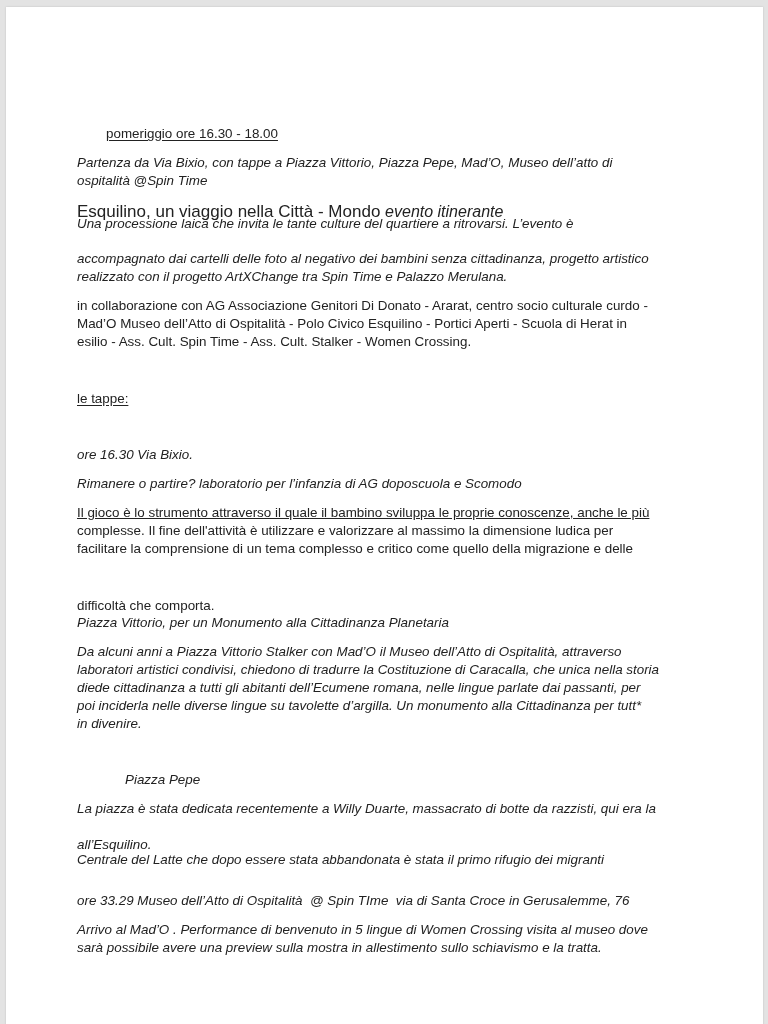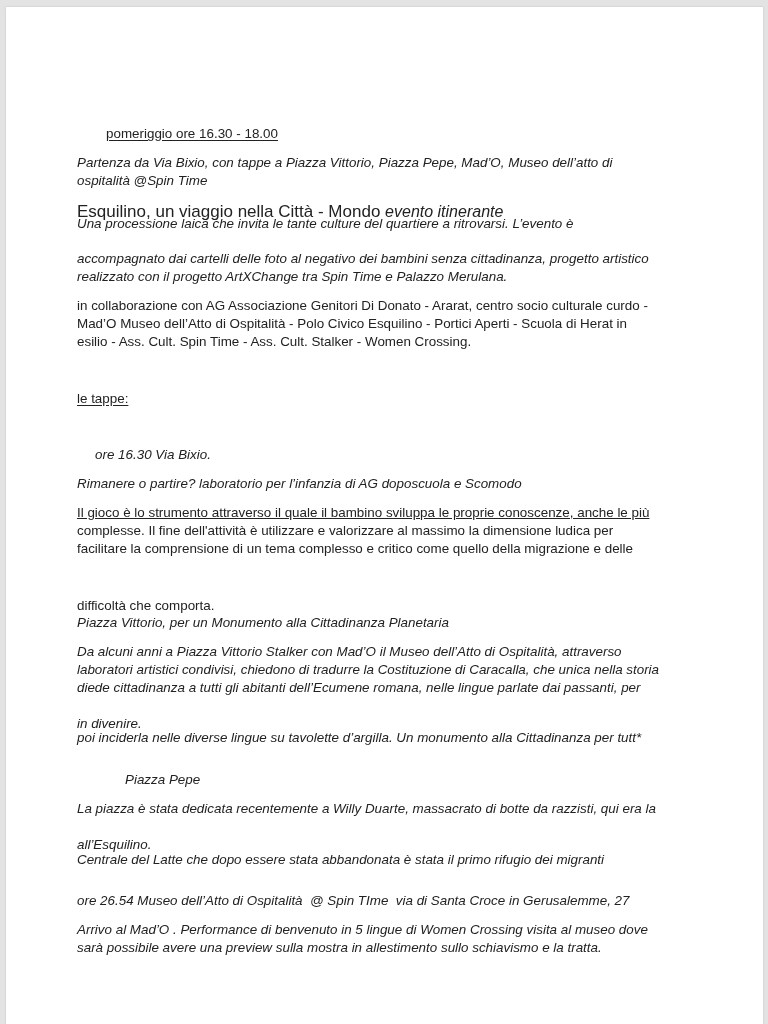--- a/index.html
+++ b/index.html
@@ -58,41 +58,41 @@
     <div class="line it" style="top:208px;">Una processione laica che invita le tante culture del quartiere a ritrovarsi. L’evento è</div>
     <div class="line it" style="top:243px;">accompagnato dai cartelli delle foto al negativo dei bambini senza cittadinanza, progetto artistico</div>
     <div class="line it" style="top:261px;">realizzato con il progetto ArtXChange tra Spin Time e Palazzo Merulana.</div>
 
     <div class="line" style="top:290px;">in collaborazione con AG Associazione Genitori Di Donato - Ararat, centro socio culturale curdo -</div>
     <div class="line" style="top:308px;">Mad’O Museo dell’Atto di Ospitalità - Polo Civico Esquilino - Portici Aperti - Scuola di Herat in</div>
     <div class="line" style="top:326px;">esilio - Ass. Cult. Spin Time - Ass. Cult. Stalker - Women Crossing.</div>
 
     <div class="line ul" style="top:383px;">le tappe:</div>
 
-    <div class="line it" style="top:439px;margin-left:18px;">ore 16.30 Via Bixio.</div>
+    <div class="line it" style="top:439px;">ore 16.30 Via Bixio.</div>
     <div class="line it" style="top:468px;">Rimanere o partire? laboratorio per l’infanzia di AG doposcuola e Scomodo</div>
     <div class="line" style="top:497px;text-decoration:underline;">Il gioco è lo strumento attraverso il quale il bambino sviluppa le proprie conoscenze, anche le più</div>
     <div class="line" style="top:515px;">complesse. Il fine dell'attività è utilizzare e valorizzare al massimo la dimensione ludica per</div>
     <div class="line" style="top:533px;">facilitare la comprensione di un tema complesso e critico come quello della migrazione e delle</div>
     <div class="line" style="top:551px;margin-top:39px;">difficoltà che comporta.</div>
 
     <div class="line it" style="top:607px;">Piazza Vittorio, per un Monumento alla Cittadinanza Planetaria</div>
     <div class="line it" style="top:636px;">Da alcuni anni a Piazza Vittorio Stalker con Mad’O il Museo dell’Atto di Ospitalità, attraverso</div>
     <div class="line it" style="top:654px;">laboratori artistici condivisi, chiedono di tradurre la Costituzione di Caracalla, che unica nella storia</div>
     <div class="line it" style="top:672px;">diede cittadinanza a tutti gli abitanti dell’Ecumene romana, nelle lingue parlate dai passanti, per</div>
-    <div class="line it" style="top:690px;margin-top:32px;">poi inciderla nelle diverse lingue su tavolette d’argilla. Un monumento alla Cittadinanza per tutt*</div>
+    <div class="line it" style="top:690px;">poi inciderla nelle diverse lingue su tavolette d’argilla. Un monumento alla Cittadinanza per tutt*</div>
     <div class="line it" style="top:708px;">in divenire.</div>
 
     <div class="line it" style="top:764px;margin-left:48px;">Piazza Pepe</div>
     <div class="line it" style="top:793px;">La piazza è stata dedicata recentemente a Willy Duarte, massacrato di botte da razzisti, qui era la</div>
     <div class="line it" style="top:811px;margin-top:33px;">Centrale del Latte che dopo essere stata abbandonata è stata il primo rifugio dei migranti</div>
     <div class="line it" style="top:829px;">all’Esquilino.</div>
 
     <div class="line it" style="top:885px;">
-      <span>ore 26.54</span>
+      <span>ore 33.29</span>
       <span style="white-space:pre;">Museo dell’Atto di Ospitalità  @ Spin TIme</span>
-      &nbsp;<span>via di Santa Croce in Gerusalemme, 27</span>
+      &nbsp;<span>via di Santa Croce in Gerusalemme, 76</span>
     </div>
     <div class="line it" style="top:914px;">Arrivo al Mad’O . Performance di benvenuto in 5 lingue di Women Crossing visita al museo dove</div>
     <div class="line it" style="top:932px;">sarà possibile avere una preview sulla mostra in allestimento sullo schiavismo e la tratta.</div>
 
   </div>
 </div>
 
 </body></html>

